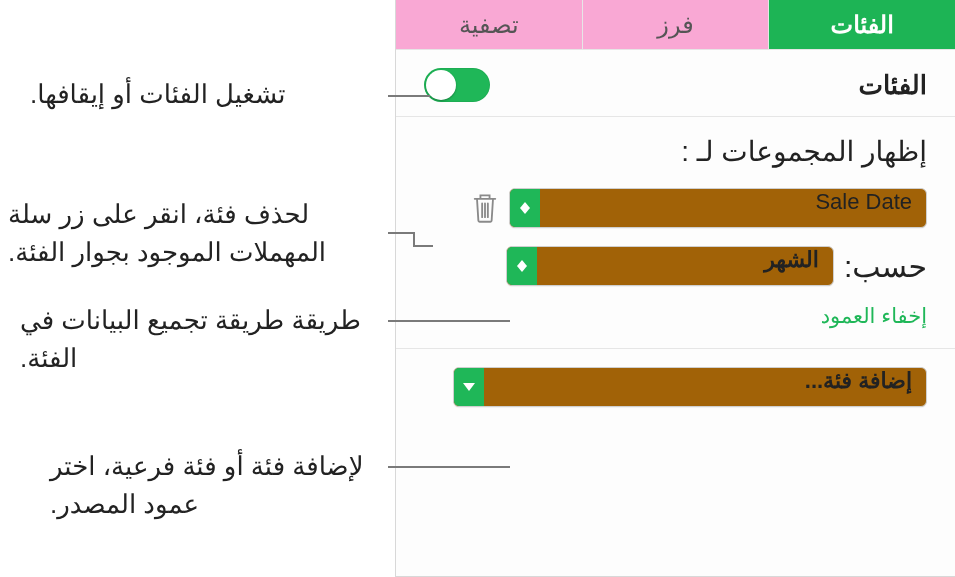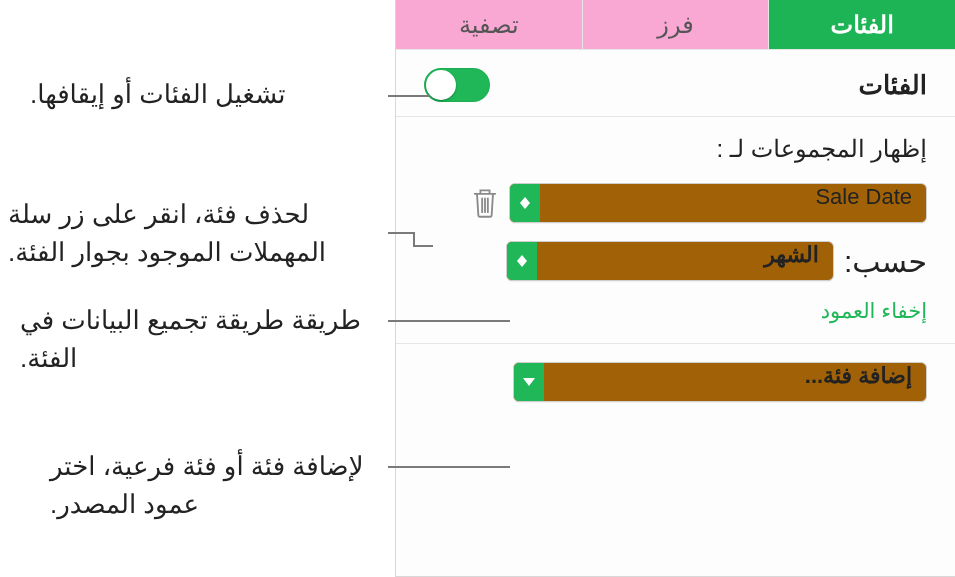--- a/index.html
+++ b/index.html
@@ -73,21 +73,21 @@
   left: 2px;
   top: 2px;
   width: 30px;
   height: 30px;
   border-radius: 50%;
   background: #fff;
   box-shadow: 0 1px 2px rgba(0,0,0,0.3);
 }
 
 .label {
-  font-size: 24px;
+  font-size: 28px;
   color: #222;
 }
 
 .field-row {
   display: flex;
   align-items: center;
   margin-top: 14px;
   gap: 10px;
 }
 .field-label {
@@ -228,21 +228,21 @@
               <path d="M0 0 L5 6 L10 0 Z" fill="#fff"></path>
             </svg>
         </div>
       </div>
     </div>
 
     <div class="link">إخفاء العمود</div>
   </div>
 
   <div class="section" style="border-bottom:none;">
-    <div class="popup" style="width:414px;">
+    <div class="popup" style="width:474px;">
       <div class="popup-text bold">إضافة فئة...</div>
       <div class="single-chev">
         <svg width="12" height="8" viewBox="0 0 12 8">
             <path d="M0 0 L6 8 L12 0 Z" fill="#fff"></path>
           </svg>
       </div>
     </div>
   </div>
 
 </div>

